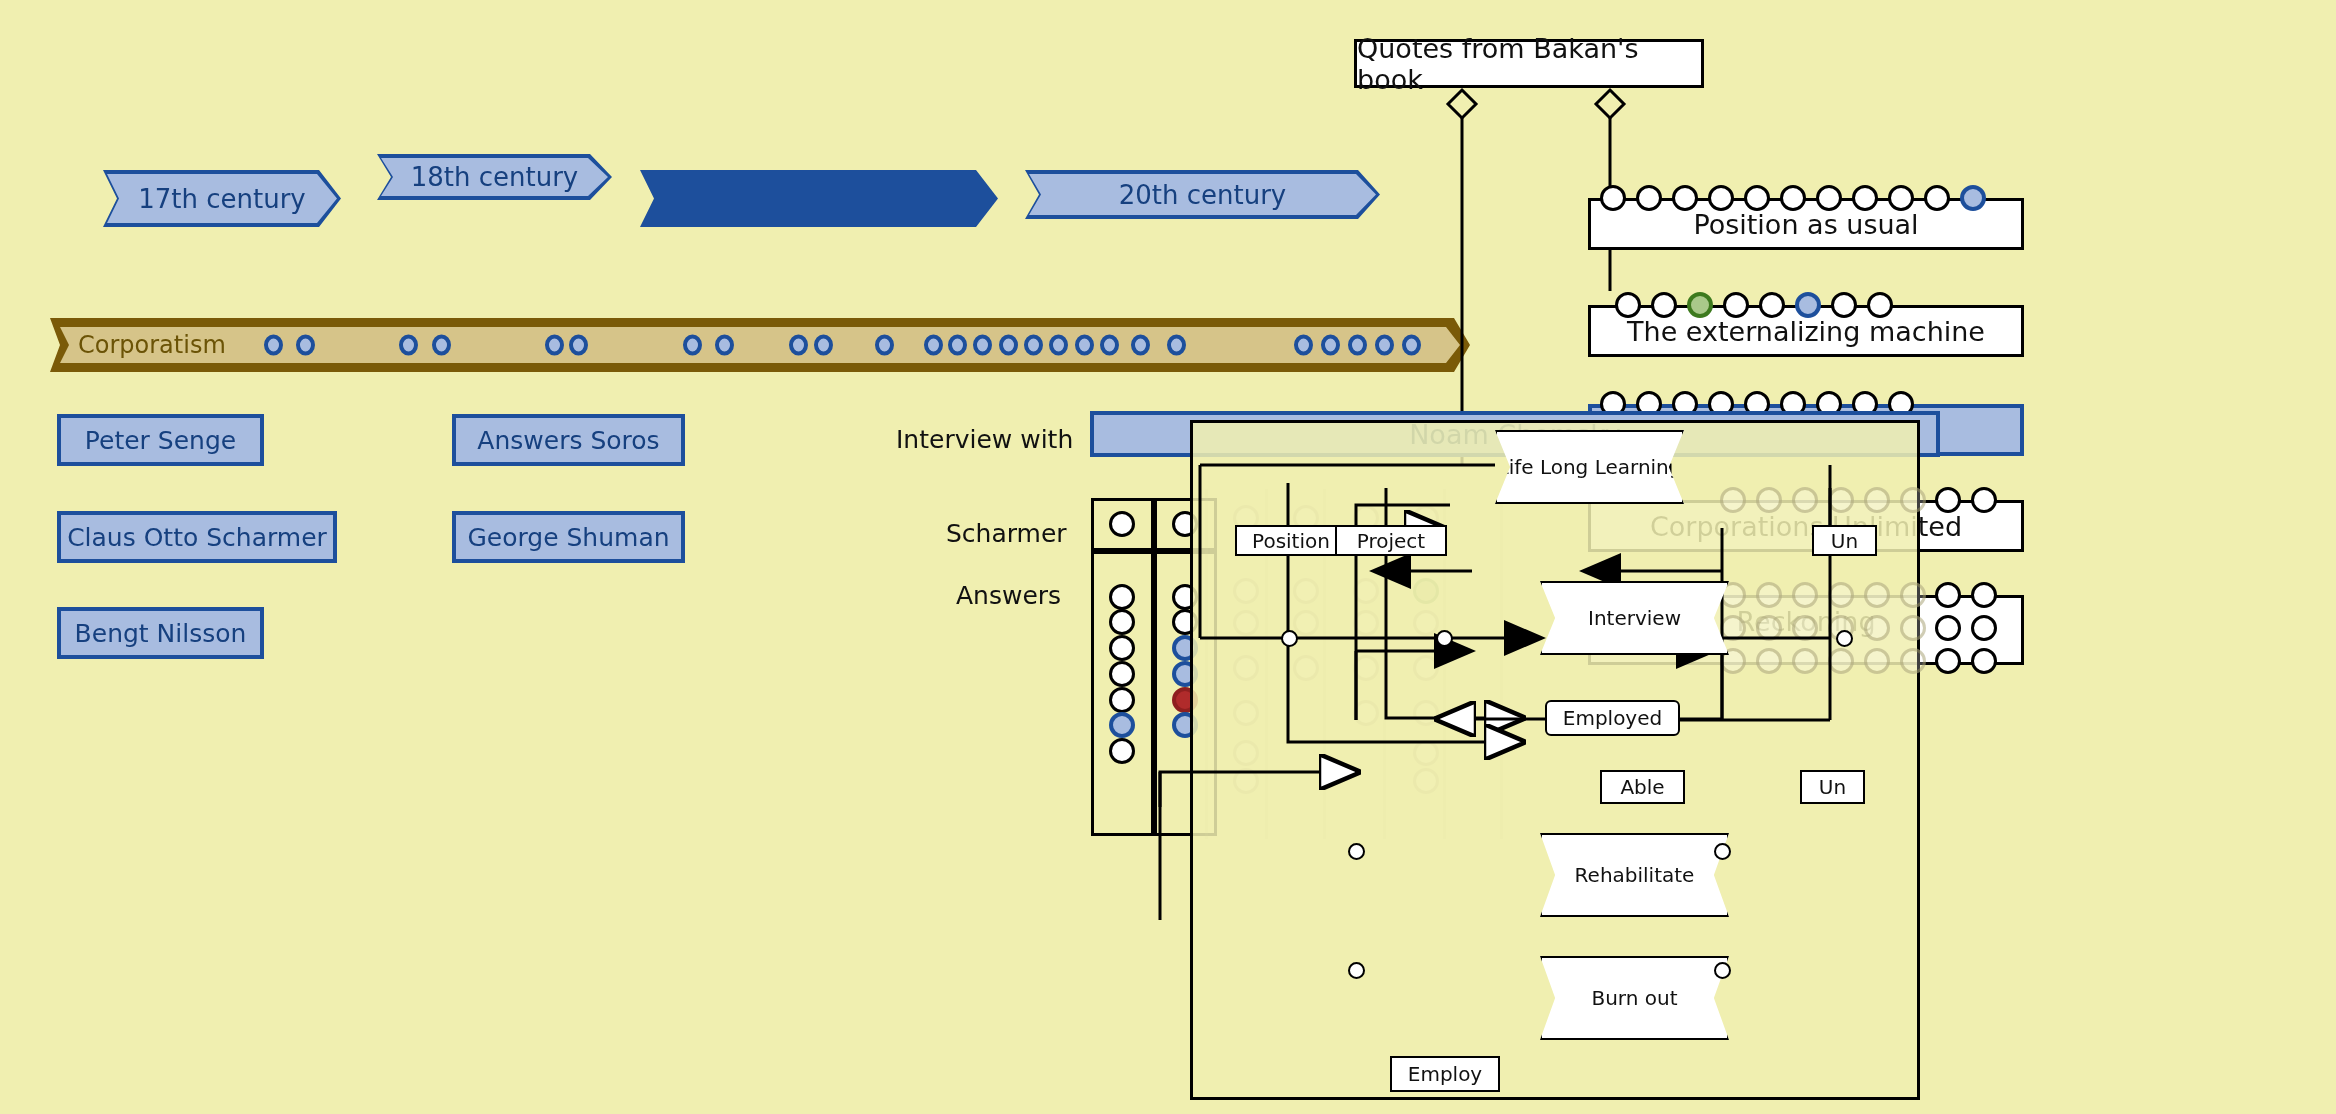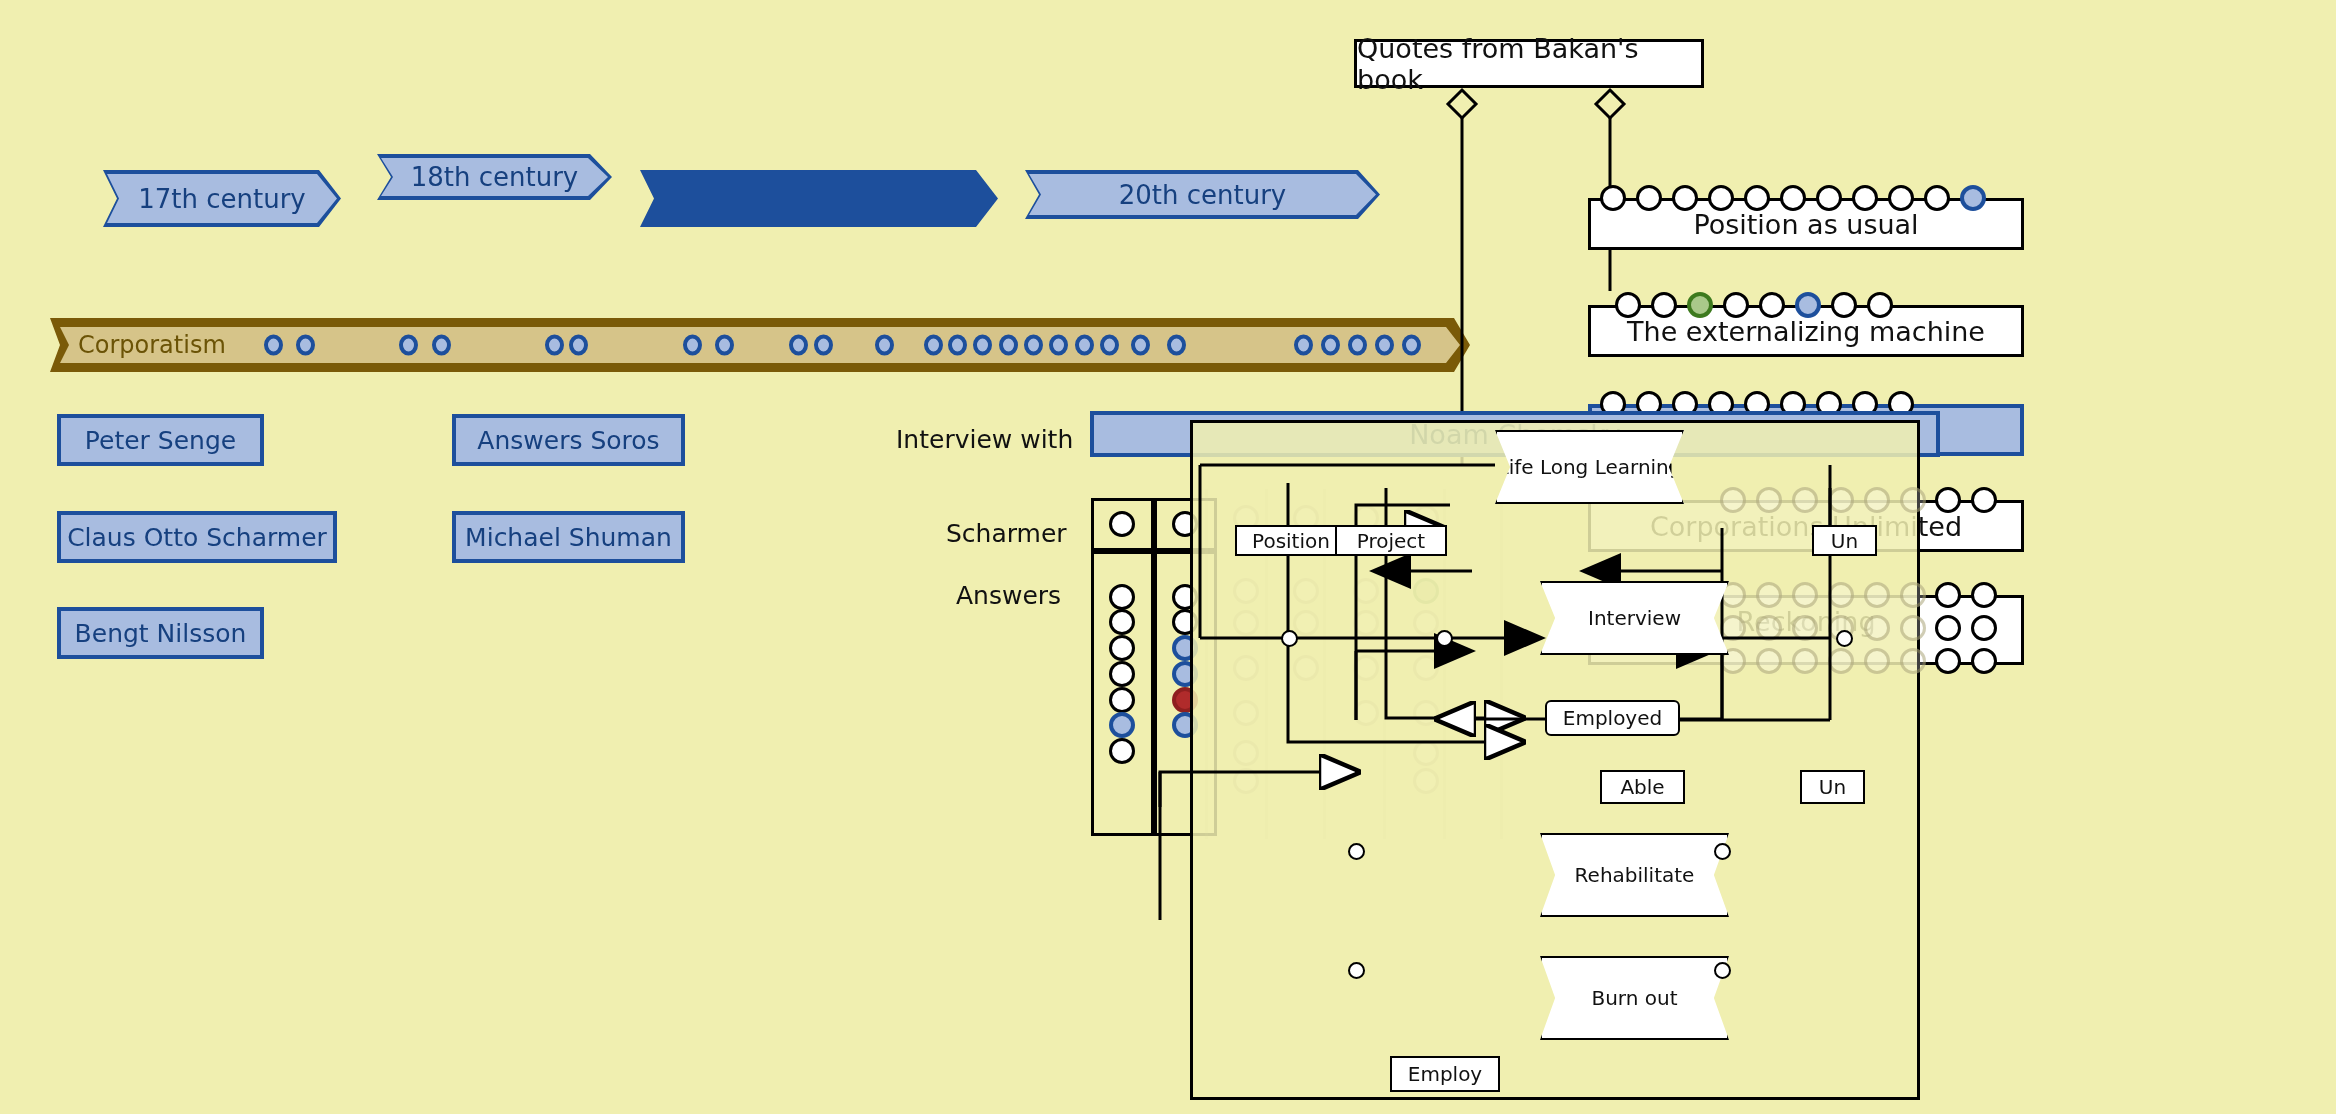--- a/index.html
+++ b/index.html
@@ -174,21 +174,21 @@
 <div class="namebox" style="left:57px;top:414px;width:207px;height:52px;">
   <span>Peter Senge</span>
 </div>
 <div class="namebox" style="left:452px;top:414px;width:233px;height:52px;">
   <span>Answers Soros</span>
 </div>
 <div class="namebox" style="left:57px;top:511px;width:280px;height:52px;">
   <span>Claus Otto Scharmer</span>
 </div>
 <div class="namebox" style="left:452px;top:511px;width:233px;height:52px;">
-  <span>Michael Shuman</span>
+  <span>George Shuman</span>
 </div>
 <div class="namebox" style="left:57px;top:607px;width:207px;height:52px;">
   <span>Bengt Nilsson</span>
 </div>
 
 <div class="wbar" style="left:1354px;top:39px;width:350px;height:49px;align-items:center;padding-top:0;">
   <span>Quotes from Bakan's book</span>
 </div>
 <svg class="abs" style="left:1440px;top:86px;width:200px;height:380px;overflow:visible;">
   <polygon points="22,4 36,18 22,32 8,18" fill="#f0efb0" stroke="#000" stroke-width="3"></polygon>

